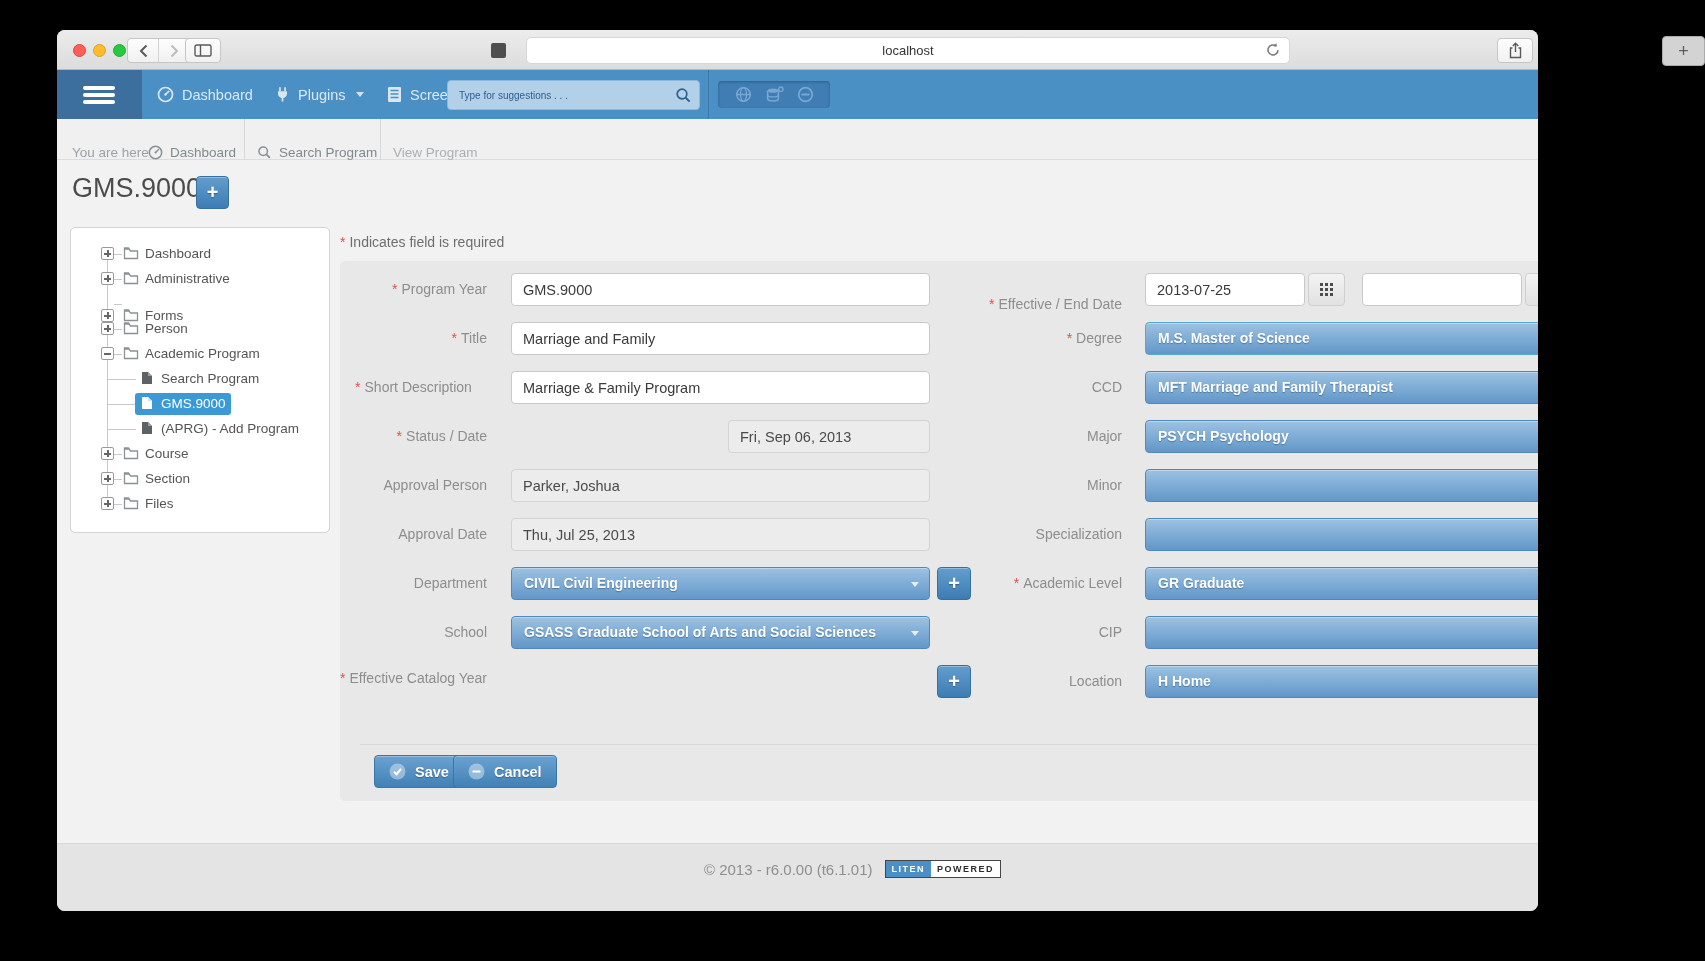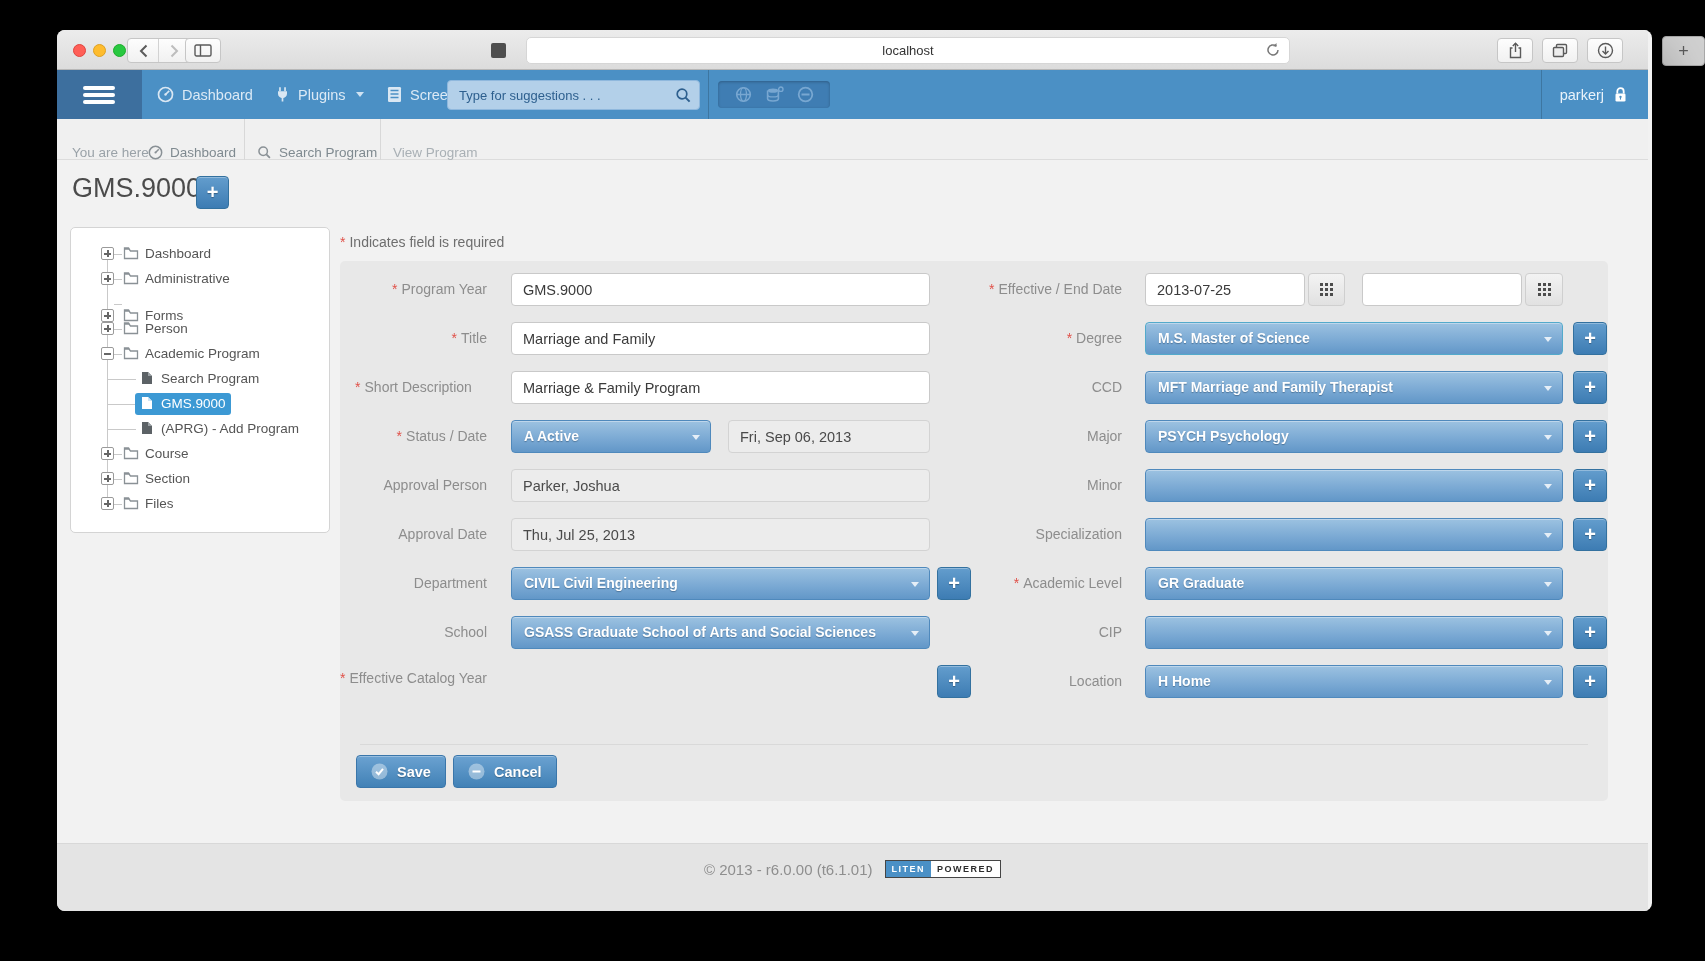--- a/index.html
+++ b/index.html
@@ -1,18 +1,18 @@
 <!DOCTYPE html>
 <html><head>
 <meta charset="utf-8">
 <style>
   * { margin:0; padding:0; box-sizing:border-box; }
   html,body { width:1705px; height:961px; background:#000; overflow:hidden;
     font-family:"Liberation Sans", sans-serif; position:relative; }
-  .window { position:absolute; left:57px; top:30px; width:1595px; height:881px;
+  .window { position:absolute; left:57px; top:30px; width:1481px; height:881px;
     border-radius:8px; overflow:hidden; background:#f2f2f2;
     box-shadow:0 30px 70px rgba(0,0,0,.6); }
 
   
   .titlebar { position:absolute; left:0; top:0; width:1591px; height:40px;
     background:linear-gradient(180deg,#ececec,#dcdcdc); border-bottom:1px solid #b7b7b7; }
   .tl { position:absolute; top:14px; width:13px; height:13px; border-radius:50%; }
   .tl.r { left:16px; background:#ff5f57; border:1px solid #e0443e; }
   .tl.y { left:36px; background:#febc2e; border:1px solid #dea123; }
   .tl.g { left:56px; background:#28c840; border:1px solid #1dad2b; }
@@ -35,21 +35,21 @@
   .nav-burger { position:absolute; left:0; top:0; width:85px; height:49px; background:#3d6f9e; cursor:pointer; }
   .nav-burger span { position:absolute; left:26px; width:32px; height:4px; border-radius:2px; background:#fff; }
   .nav-burger span:nth-child(1){ top:16px; } .nav-burger span:nth-child(2){ top:23px; } .nav-burger span:nth-child(3){ top:30px; }
   .nav-item { position:absolute; top:0; height:49px; display:flex; align-items:center; gap:8px;
     color:#dbe9f5; font-size:14.5px; cursor:pointer; }
   .nav-caret { width:0; height:0; border-left:4.5px solid transparent; border-right:4.5px solid transparent;
     border-top:5px solid #cfe2f2; margin-left:2px; }
   .nav-search { position:absolute; left:390px; top:10px; width:253px; height:30px; background:#b3d0e9;
     border:1px solid #8fb8dd; border-radius:4px; }
   .nav-search input { position:absolute; left:0; top:0; width:100%; height:100%; background:transparent;
-    border:none; outline:none; padding:0 30px 0 11px; font-size:13px; color:#0f172a; font-family:inherit; }
+    border:none; outline:none; padding:0 30px 0 11px; font-size:10px; color:#0f172a; font-family:inherit; }
   .nav-search input::placeholder { color:#2d5f8e; opacity:1; }
   .nav-search .mag { position:absolute; right:7px; top:6px; }
   .nav-divider { position:absolute; top:0; width:1px; height:49px; background:rgba(0,0,0,.18); }
   .icon-tray { position:absolute; left:661px; top:11px; width:112px; height:27px; background:#3f7db3;
     border-radius:4px; box-shadow:inset 0 1px 3px rgba(0,0,0,.25); display:flex; align-items:center;
     justify-content:space-around; padding:0 10px; }
   .nav-user { position:absolute; right:20px; top:0; height:49px; display:flex; align-items:center; gap:9px;
     color:#eaf3fa; font-size:14.5px; cursor:pointer; }
 
   
@@ -452,40 +452,37 @@
   <div class="flabel lc" style="top:439px;"><span>Approval Person</span></div>
   <div class="flabel lc" style="top:488px;"><span>Approval Date</span></div>
   <div class="flabel lc" style="top:537px;"><span>Department</span></div>
   <div class="flabel lc" style="top:586px;"><span>School</span></div>
   <div class="flabel lc" style="top:632px;"><span class="star"></span><span>Effective Catalog Year</span></div>
 
   <input class="inp" style="left: 454px; top: 243px; width: 419px;" value="GMS.9000">
   <input class="inp" style="left: 454px; top: 341px; width: 419px;" value="Marriage &amp; Family Program">
   <input class="inp" style="left: 454px; top: 292px; width: 419px;" value="Marriage and Family">
 
-  <div class="sel" style="left:454px; top:390px; width:200px;">
-    <span>A Active</span><span class="caret"></span>
-  </div>
   <input class="inp dis" style="left: 671px; top: 390px; width: 202px;" readonly="" value="Fri, Sep 06, 2013">
 
   <input class="inp dis" style="left: 454px; top: 439px; width: 419px;" readonly="" value="Parker, Joshua">
   <input class="inp dis" style="left: 454px; top: 488px; width: 419px;" readonly="" value="Thu, Jul 25, 2013">
 
   <div class="sel" style="left:454px; top:537px; width:419px;">
     <span>CIVIL Civil Engineering</span><span class="caret"></span>
   </div>
   <div class="plus" style="left:880px; top:537px;"></div>
 
   <div class="sel" style="left:454px; top:586px; width:419px;">
     <span>GSASS Graduate School of Arts and Social Sciences</span><span class="caret"></span>
   </div>
 
   <div class="plus" style="left:880px; top:635px;"></div>
 
-  <div class="flabel rc" style="top:243px;"><span class="star"></span><span>Effective / End Date</span></div>
+  <div class="flabel rc" style="top:258px;"><span class="star"></span><span>Effective / End Date</span></div>
   <div class="flabel rc" style="top:292px;"><span class="star"></span><span>Degree</span></div>
   <div class="flabel rc" style="top:341px;"><span>CCD</span></div>
   <div class="flabel rc" style="top:390px;"><span>Major</span></div>
   <div class="flabel rc" style="top:439px;"><span>Minor</span></div>
   <div class="flabel rc" style="top:488px;"><span>Specialization</span></div>
   <div class="flabel rc" style="top:537px;"><span class="star"></span><span>Academic Level</span></div>
   <div class="flabel rc" style="top:586px;"><span>CIP</span></div>
   <div class="flabel rc" style="top:635px;"><span>Location</span></div>
 
   <input class="inp" style="left: 1088px; top: 243px; width: 160px;" value="2013-07-25">
@@ -550,21 +547,21 @@
     <span></span><span class="caret"></span>
   </div>
   <div class="plus" style="left:1516px; top:586px;"></div>
 
   <div class="sel" style="left:1088px; top:635px; width:418px;">
     <span>H Home</span><span class="caret"></span>
   </div>
   <div class="plus" style="left:1516px; top:635px;"></div>
 
   <div class="formdiv"></div>
-  <div class="btn" style="left:299px;">
+  <div class="btn" style="left:317px;">
     <svg width="17" height="17" viewBox="0 0 17 17">
       <circle cx="8.5" cy="8.5" r="8" fill="rgba(255,255,255,0.4)"></circle>
       <path d="M5 8.7 L7.6 11.2 L12 5.9" fill="none" stroke="#fff" stroke-width="2"></path>
     </svg>
     <span>Save</span>
   </div>
   <div class="btn" style="left:396px;">
     <svg width="17" height="17" viewBox="0 0 17 17">
       <circle cx="8.5" cy="8.5" r="8" fill="rgba(255,255,255,0.4)"></circle>
       <rect x="4.5" y="7.5" width="8" height="2" fill="#fff"></rect>

